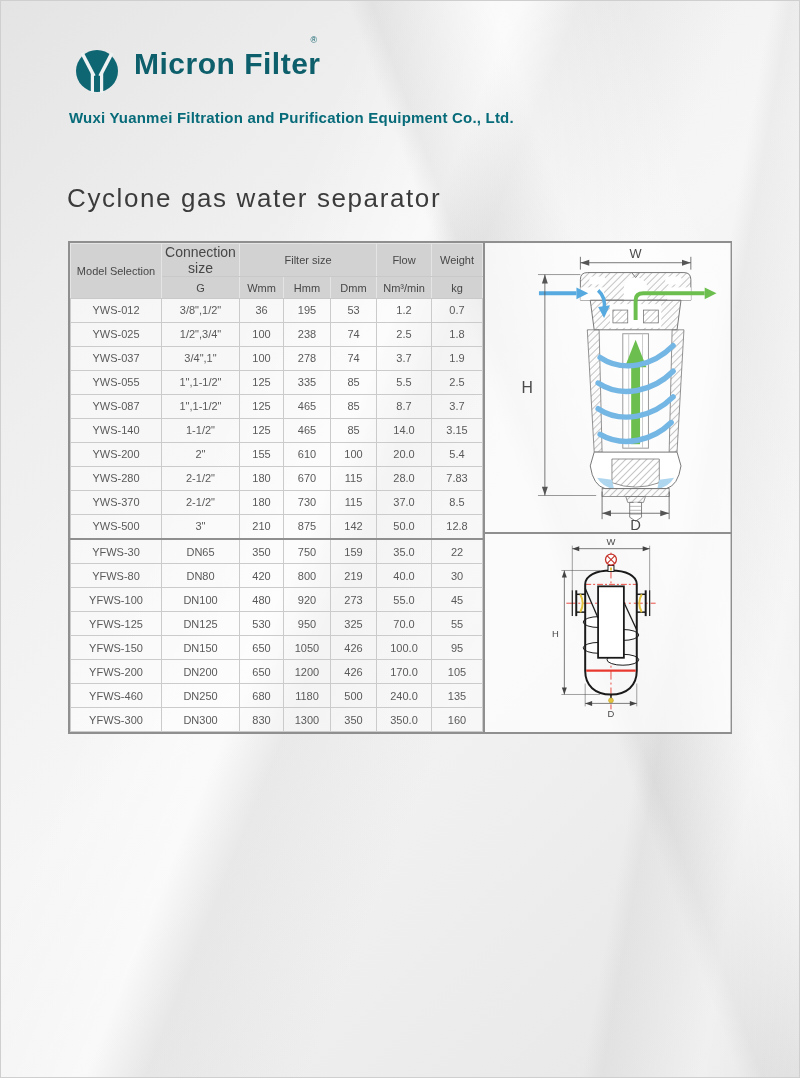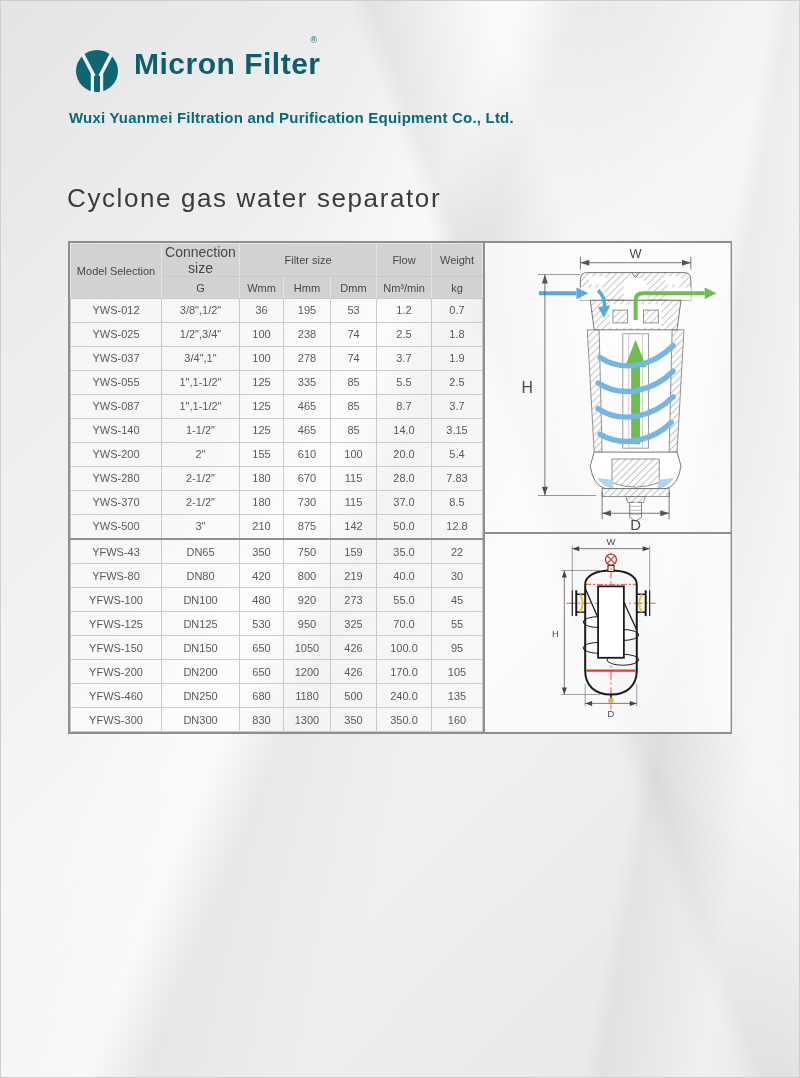--- a/index.html
+++ b/index.html
@@ -173,21 +173,21 @@
         <tr>
             <td>YWS-500</td>
             <td>3"</td>
             <td>210</td>
             <td>875</td>
             <td>142</td>
             <td>50.0</td>
             <td>12.8</td>
           </tr>
         <tr class="sec">
-            <td>YFWS-43</td>
+            <td>YFWS-30</td>
             <td>DN65</td>
             <td>350</td>
             <td>750</td>
             <td>159</td>
             <td>35.0</td>
             <td>22</td>
           </tr>
         <tr>
             <td>YFWS-80</td>
             <td>DN80</td>

